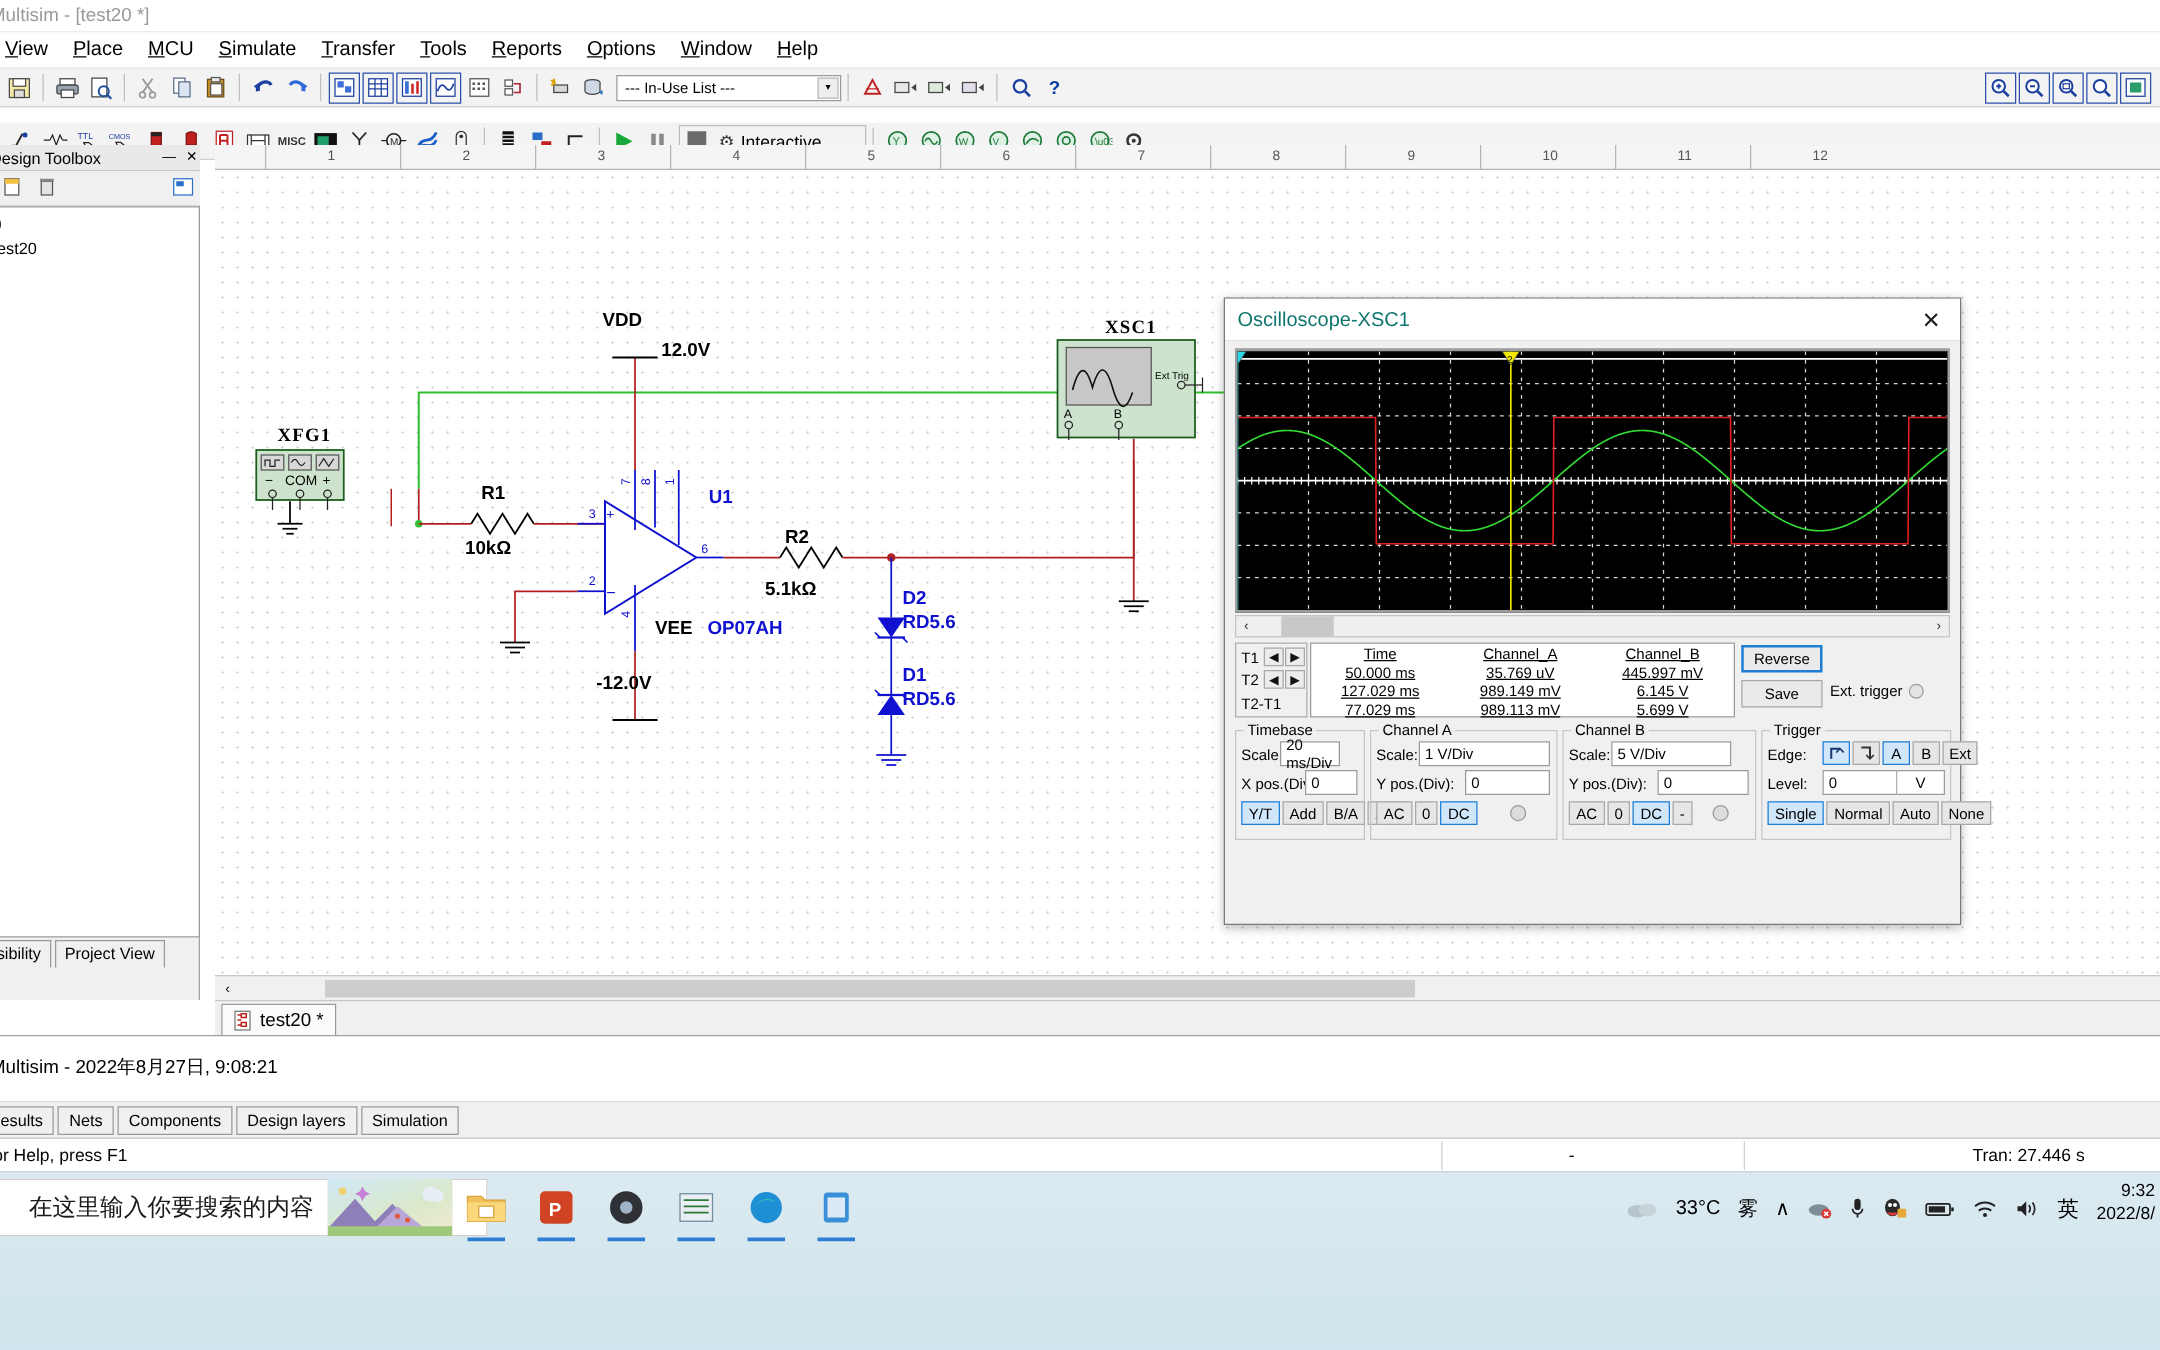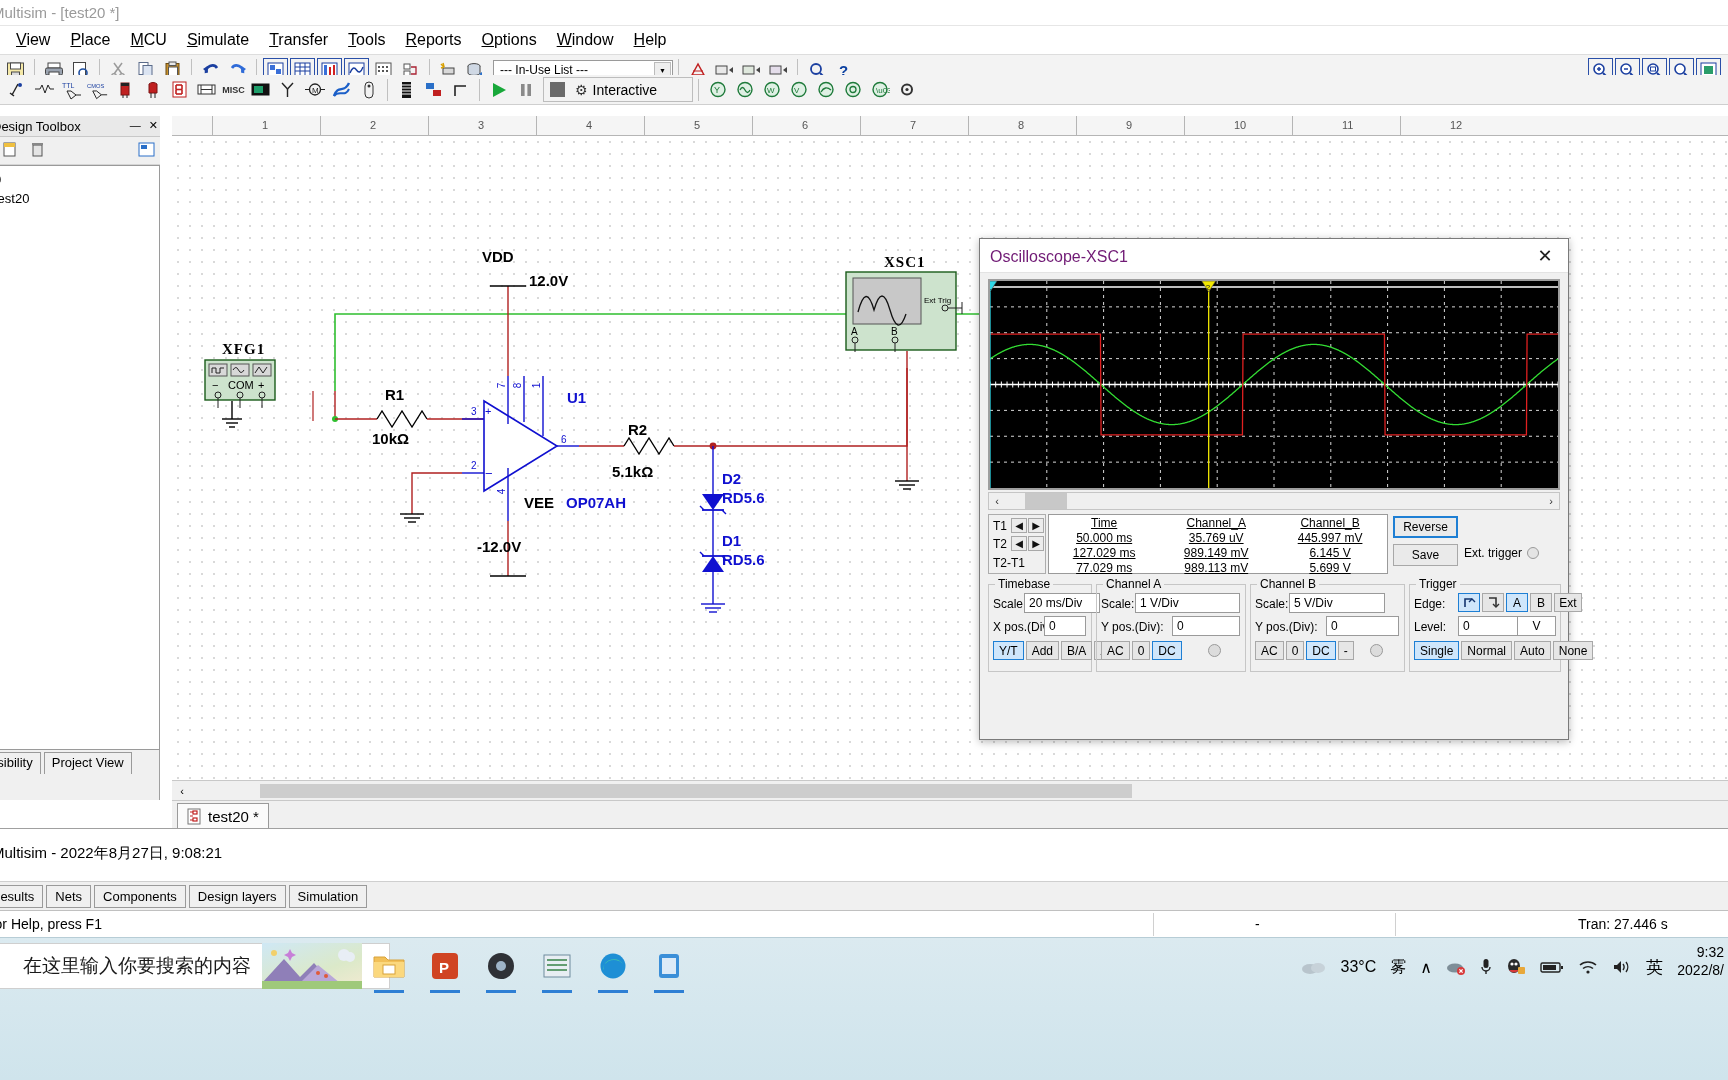--- a/index.html
+++ b/index.html
@@ -16,33 +16,33 @@
     background:#fff; border-bottom:1px solid #e6e6e6;
   }
   #titlebar .txt{
     position:absolute; left:-8px; top:4px; font-size:15px; color:#9a9a9a;
     white-space:nowrap;
   }
   
   #menubar{
     position:absolute; left:0; top:26px; width:1728px; height:29px;
     background:#fff; border-bottom:1px solid #ddd;
-    display:flex; align-items:center; padding-left:12px;
+    display:flex; align-items:center; padding-left:0px;
   }
   #menubar .mi{
     font-size:16px; padding:2px 10px; white-space:nowrap; color:#000;
   }
   #menubar .mi u{ text-decoration:underline; }
   
   .toolbar{
     position:absolute; left:0; width:1728px; background:#f3f3f3;
     border-bottom:1px solid #cfcfcf; display:flex; align-items:center;
   }
   #toolbar1{ top:55px; height:31px; }
-  #toolbar2{ top:75px; height:30px; }
+  #toolbar2{ top:98px; height:30px; }
   .tbtn{
     width:25px; height:25px; margin:0 1px; display:flex;
     align-items:center; justify-content:center; font-size:14px;
     border:1px solid transparent; background:transparent; color:#333;
     position:relative;
   }
   .tbtn svg{ display:block; }
   .tsep{ width:1px; height:22px; background:#c0c0c0; margin:0 5px; }
   .inuse{
     height:21px; width:180px; border:1px solid #9a9a9a; background:#fff;
@@ -189,21 +189,21 @@
   
   #scope{
     position:absolute; left:979px; top:238px; width:590px; height:502px;
     background:#f0f0f0; border:1px solid #7a7a7a;
     box-shadow:0 2px 8px rgba(0,0,0,.28);
   }
   #scope-title{
     position:absolute; left:0; top:0; width:588px; height:34px;
     background:#fff; border-bottom:1px solid #e3e3e3;
   }
-  #scope-title .t{ position:absolute; left:10px; top:9px; font-size:16px; color:#701a75; }
+  #scope-title .t{ position:absolute; left:10px; top:9px; font-size:16px; color:#0f766e; }
   #scope-close{
     position:absolute; right:0; top:0; width:46px; height:33px;
     display:flex; align-items:center; justify-content:center; font-size:18px; color:#222;
   }
   #screen{
     position:absolute; left:8px; top:40px; width:572px; height:211px;
     background:#000; border:2px solid #9e9e9e;
   }
   #screen .gridwrap{ position:absolute; inset:0; overflow:hidden; }
   #sbar{
@@ -1258,21 +1258,21 @@
     <span>Ext. trigger</span>
     <span class="led"></span>
   </div>
 
   <div class="grp" style="left:8px;top:345px;width:104px;height:88px">
     <span class="cap">Timebase</span>
   </div>
   <div class="fieldrow" style="left:13px;top:358px">
     <span>Scale:</span>
   </div>
-  <div class="tinput" style="position:absolute;left:44px;top:354px;width:76px">20 ms/Div</div>
+  <div class="tinput" style="position:absolute;left:44px;top:354px;width:48px">20 ms/Div</div>
   <div class="fieldrow" style="left:13px;top:381px">
     <span>X pos.(Div):</span>
   </div>
   <div class="tinput" style="position:absolute;left:64px;top:377px;width:42px">0</div>
   <div style="position:absolute;left:13px;top:402px;display:flex">
     <span class="mbtn on">Y/T</span>
     <span class="mbtn">Add</span>
     <span class="mbtn">B/A</span>
     <span class="mbtn">A/B</span>
   </div>

